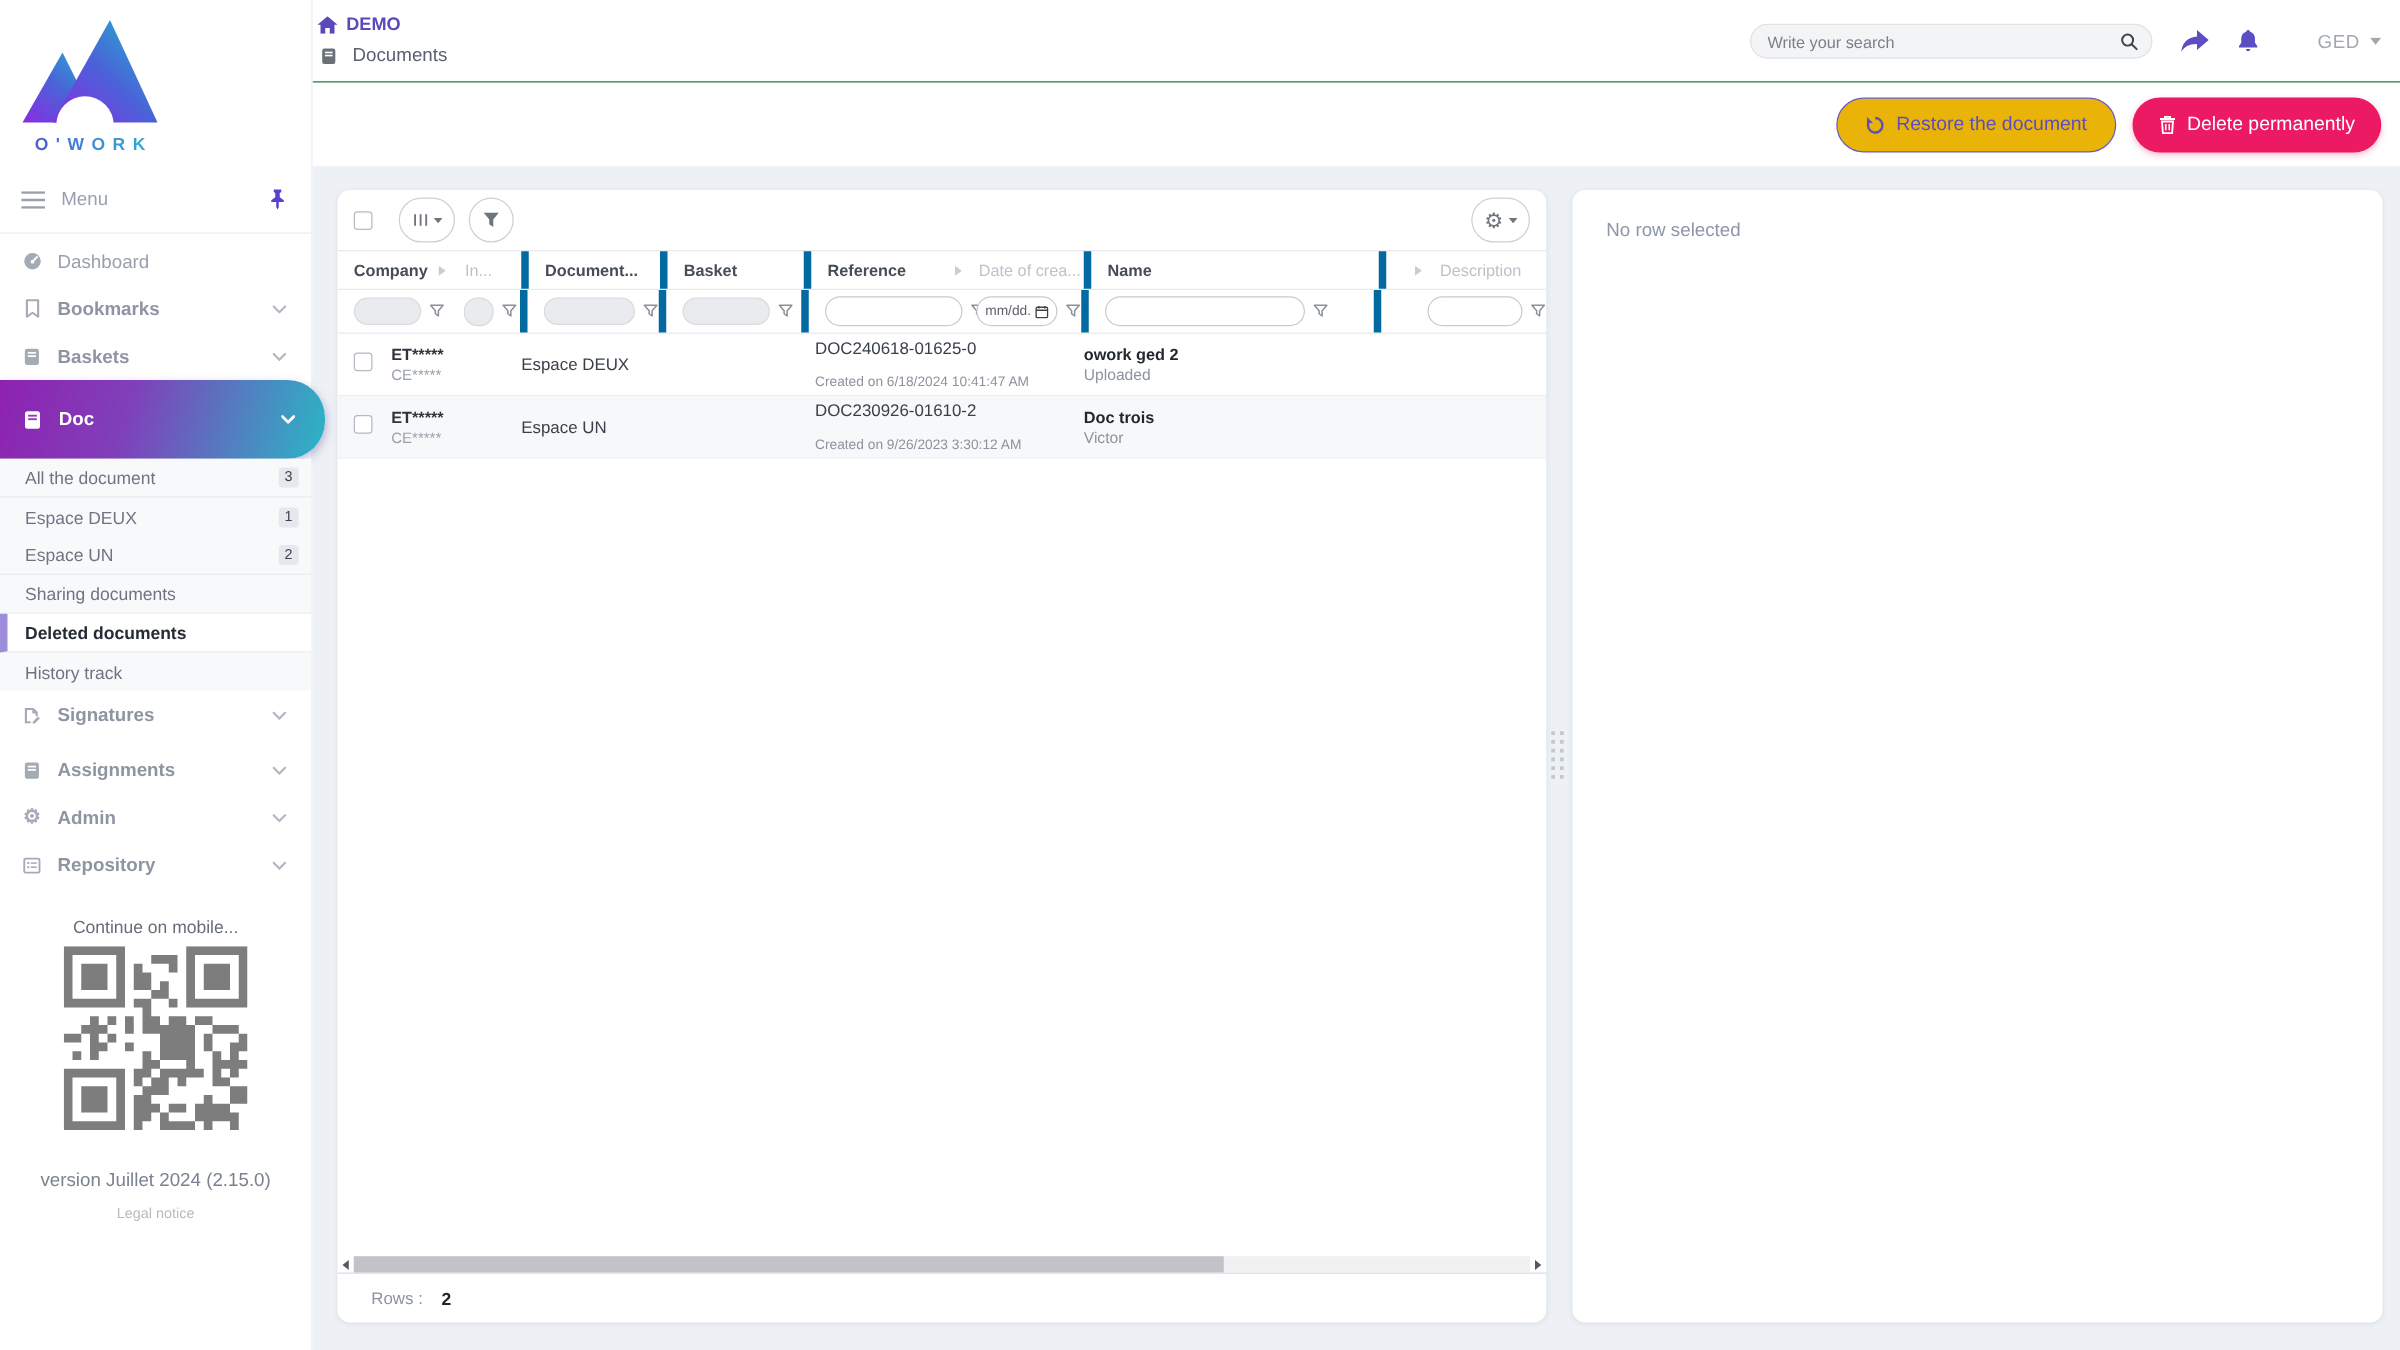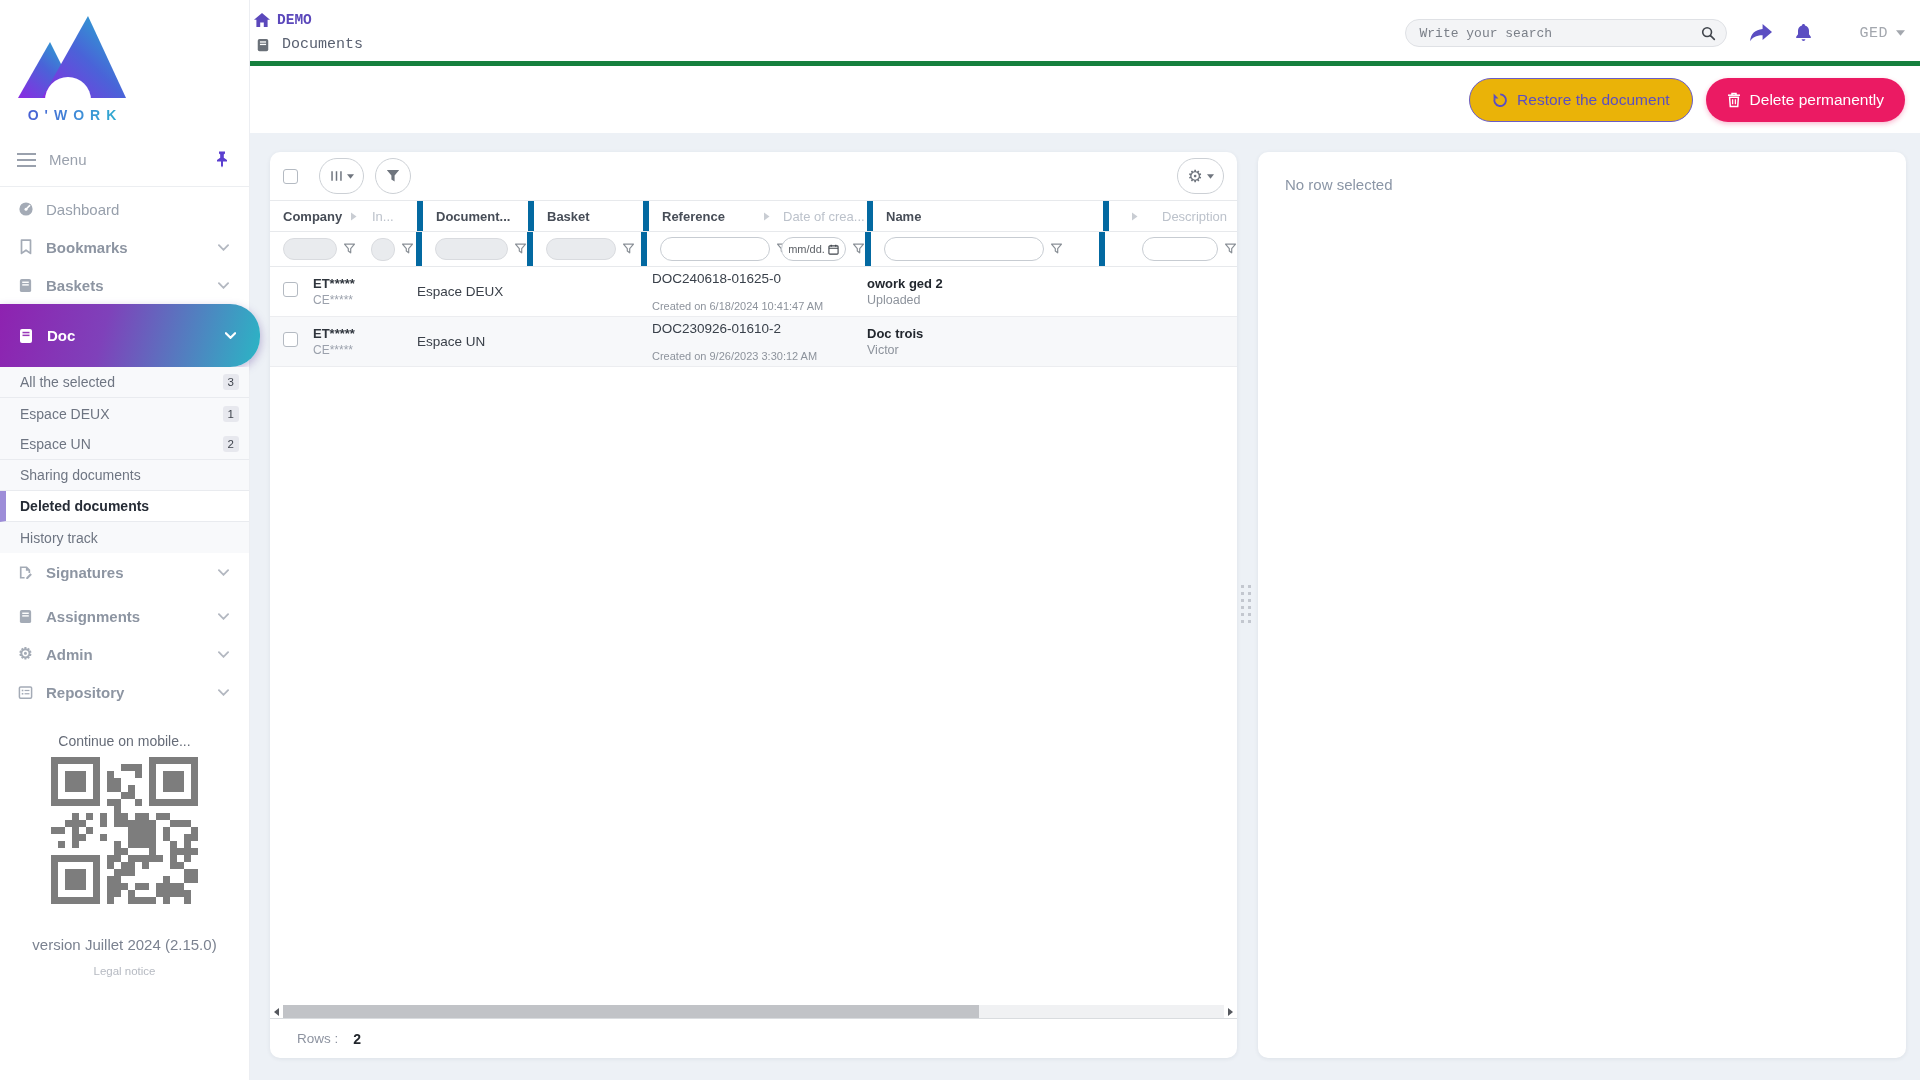--- a/index.html
+++ b/index.html
@@ -47,21 +47,21 @@
   .sub-item .badge { margin-left:auto; background:#e7e8ee; border-radius:3px; font-size:11.5px; color:#40454e; padding:1px 5px; line-height:14px; }
   .sub-item.active { background:#fff; border-left:6px solid #9d8dd8; padding-left:14px; font-weight:700; color:#262c36; }
   .mobile-block { margin-top:22px; text-align:center; }
   .mobile-hint { font-size:14px; color:#666c78; }
   .qr-holder { margin:8px auto 0; width:147px; height:147px; }
   .version { margin-top:32px; font-size:15px; color:#7b8290; }
   .legal { margin-top:12px; font-size:11.5px; color:#b6bac2; cursor:pointer; }
 
   
   .header { position:absolute; left:250px; top:0; right:0; height:133px; background:#fff; z-index:2; }
-  .hdr-top { height:66px; border-bottom:5px solid #15803d; position:relative;font-family:Liberation Mono, monospace; }
+  .hdr-top { height:66px; border-bottom:1px solid #15803d; position:relative; }
   .breadcrumb { position:absolute; left:4px; top:12px; }
   .bc-root { display:flex; align-items:center; gap:7px; color:#5b48bb; font-weight:700; font-size:14.5px; cursor:pointer; }
   .bc-page { display:flex; align-items:center; gap:12px; margin-top:8px; color:#596070; font-size:15px; padding-left:2px; }
   .hdr-right { position:absolute; right:15px; top:0; height:66px; display:flex; align-items:center; }
   .search-pill {
     width:322px; height:28px; border-radius:14px; background:#f3f4f6; border:1px solid #dfe1e5;
     display:flex; align-items:center; padding:0 10px 0 13px;
   }
   .search-pill input { flex:1; border:none; outline:none; background:transparent; font-family:inherit; font-size:13px; color:#333; }
   .search-pill input::placeholder { color:#7a7f88; }
@@ -214,21 +214,21 @@
       <span>Doc</span>
       <span class="chev">
         <svg width="11" height="7" viewBox="0 0 12 7">
             <path d="M1 1l5 5 5-5" fill="none" stroke="currentColor" stroke-width="2.4" stroke-linecap="round"></path>
           </svg>
       </span>
     </div>
 
     <div class="doc-sub">
       <div class="sub-item div-b">
-        <span>All the selected</span>
+        <span>All the document</span>
         <span class="badge">3</span>
       </div>
       <div class="sub-item">
         <span>Espace DEUX</span>
         <span class="badge">1</span>
       </div>
       <div class="sub-item div-b">
         <span>Espace UN</span>
         <span class="badge">2</span>
       </div>
@@ -427,21 +427,21 @@
         <svg class="sort-arrow" width="7" height="9" viewBox="0 0 7 9">
             <path d="M1 .5L6.5 4.5 1 8.5z" fill="#c9cdd3"></path>
           </svg>
       </div>
       <div class="hcell muted c5" style="padding-left:8px">
         <span>Date of crea...</span>
       </div>
       <div class="hcell c6 bl">
         <span>Name</span>
       </div>
-      <div class="hcell muted c7 bl" style="gap:24px;padding-left:22px">
+      <div class="hcell muted c7 bl" style="gap:14px;padding-left:22px">
         <svg class="sort-arrow" width="7" height="9" viewBox="0 0 7 9">
             <path d="M1 .5L6.5 4.5 1 8.5z" fill="#c9cdd3"></path>
           </svg>
         <span>Description</span>
       </div>
     </div>
 
     <div class="frow">
       <div class="fcell first c0">
         <div class="pill w54"></div>

